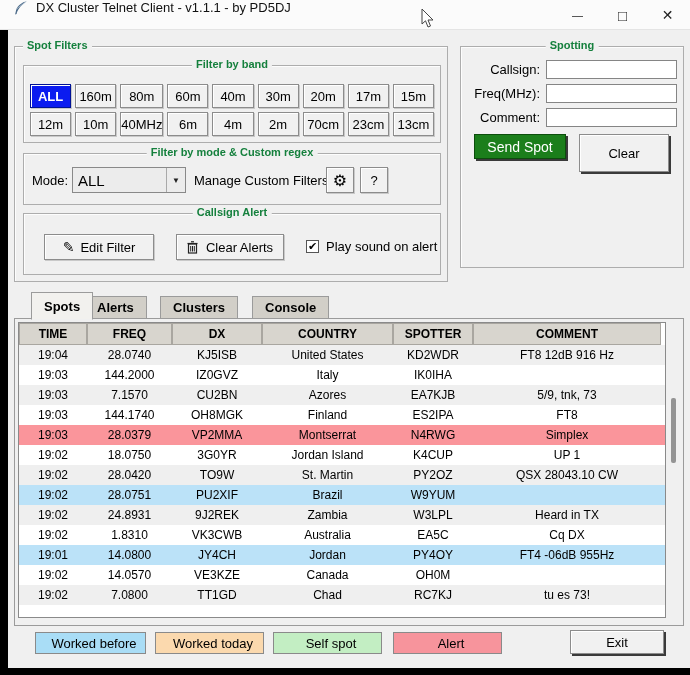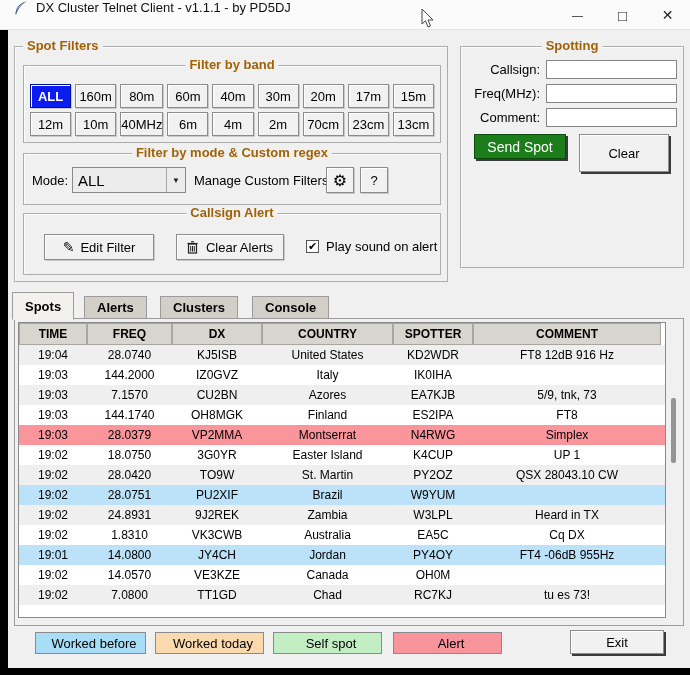--- a/index.html
+++ b/index.html
@@ -9,21 +9,21 @@
             display:flex;align-items:flex-start;border-bottom:1px solid #e4e4e4;box-sizing:border-box;}
   .titlebar .app-icon{width:16px;height:16px;margin-left:13px;margin-right:7px;}
   .title-text{font-size:13px;color:#111;}
   .win-controls{position:absolute;right:0;top:0;height:30px;display:flex;}
   .win-btn{width:45px;height:30px;display:flex;align-items:center;justify-content:center;
            font-size:14px;color:#222;}
   .win-body{position:absolute;left:8px;top:30px;width:682px;height:638px;background:#f0f0f0;}
   .group{position:absolute;border:1px solid #adadad;box-sizing:border-box;
          box-shadow:inset 1px 1px 0 #fdfdfd;}
   .group-label{position:absolute;top:-9px;background:#f0f0f0;padding:0 4px;font-weight:bold;
-               font-size:13px;color:#a16207;white-space:nowrap;line-height:15px;}
+               font-size:11px;color:#15803d;white-space:nowrap;line-height:15px;}
   .gl-left{left:8px;} .gl-center{left:50%;transform:translateX(-50%);}
   .btn{background:#f1f1f1;border:1px solid #8c8c8c;box-sizing:border-box;display:flex;
        align-items:center;justify-content:center;font-size:13px;color:#000;
        box-shadow:inset 1px 1px 0 #ffffff,1px 1px 0 #c9c9c9;cursor:default;white-space:nowrap;}
   
   .bands{position:absolute;left:6px;top:18px;right:6px;display:grid;
          grid-template-columns:repeat(9,1fr);grid-auto-rows:24px;gap:4px;}
   .band-btn.selected{background:var(--band_selected);color:#fff;font-weight:bold;border-color:#001296;}
   
   .combo{position:absolute;background:#ececec;border:1px solid #898989;box-sizing:border-box;
@@ -169,21 +169,21 @@
         <input class="entry" style="left: 85px; top: 61px; width: 131px; height: 19px;">
       </div>
     <div class="btn send-btn" style="position:absolute;left:13px;top:87px;width:92px;height:25px;">
       <span>Send Spot</span>
     </div>
     <div class="btn" style="position:absolute;left:118px;top:87px;width:90px;height:38px;box-shadow:inset 1px 1px 0 #ffffff,2px 2px 0 #3a3a3a;">
       <span>Clear</span>
     </div>
   </div>
 
-  <div class="tab active" style="left: 4px; padding-left: 12px;">Spots</div>
+  <div class="tab active" style="left: 23px; padding-left: 12px;">Spots</div>
     <div class="tab inactive" style="left: 76px;">Alerts</div>
     <div class="tab inactive" style="left: 152px;">Clusters</div>
     <div class="tab inactive" style="left: 244px;">Console</div>
     <div id="tabs"></div>
 
   <div class="panel">
     <div class="tbl">
       <div class="tbl-head" id="tbl-head">
           <div class="th">TIME</div>
           <div class="th">FREQ</div>
@@ -230,21 +230,21 @@
             <div class="td">28.0379</div>
             <div class="td">VP2MMA</div>
             <div class="td">Montserrat</div>
             <div class="td">N4RWG</div>
             <div class="td">Simplex</div>
           </div>
           <div class="tbl-row even">
             <div class="td">19:02</div>
             <div class="td">18.0750</div>
             <div class="td">3G0YR</div>
-            <div class="td">Easter Island</div>
+            <div class="td">Jordan Island</div>
             <div class="td">K4CUP</div>
             <div class="td">UP 1</div>
           </div>
           <div class="tbl-row odd">
             <div class="td">19:02</div>
             <div class="td">28.0420</div>
             <div class="td">TO9W</div>
             <div class="td">St. Martin</div>
             <div class="td">PY2OZ</div>
             <div class="td">QSX 28043.10 CW</div>

